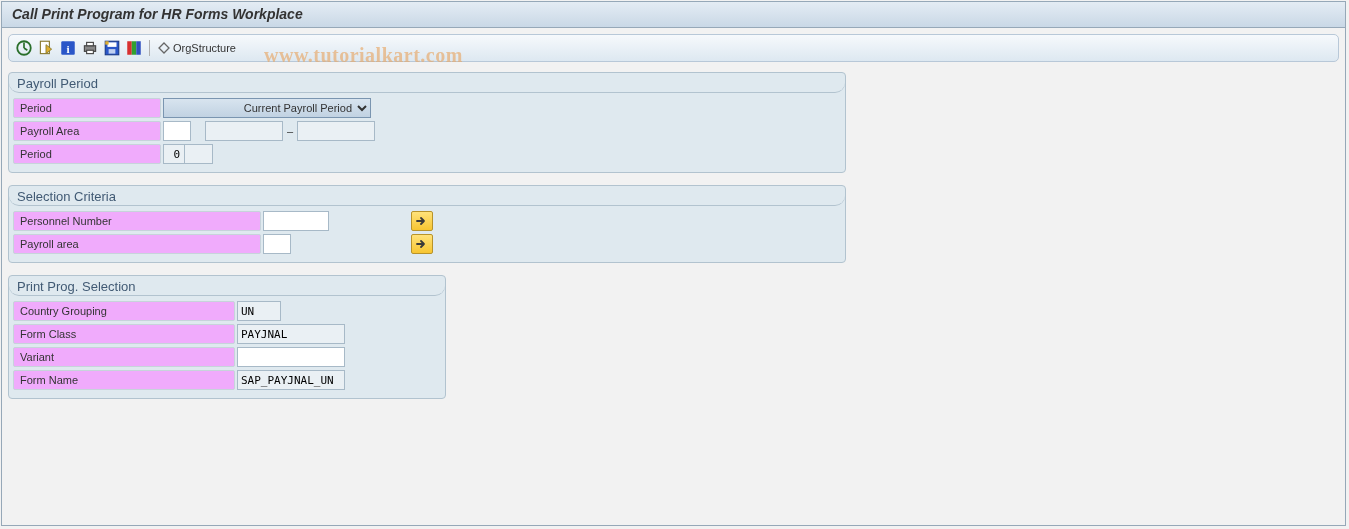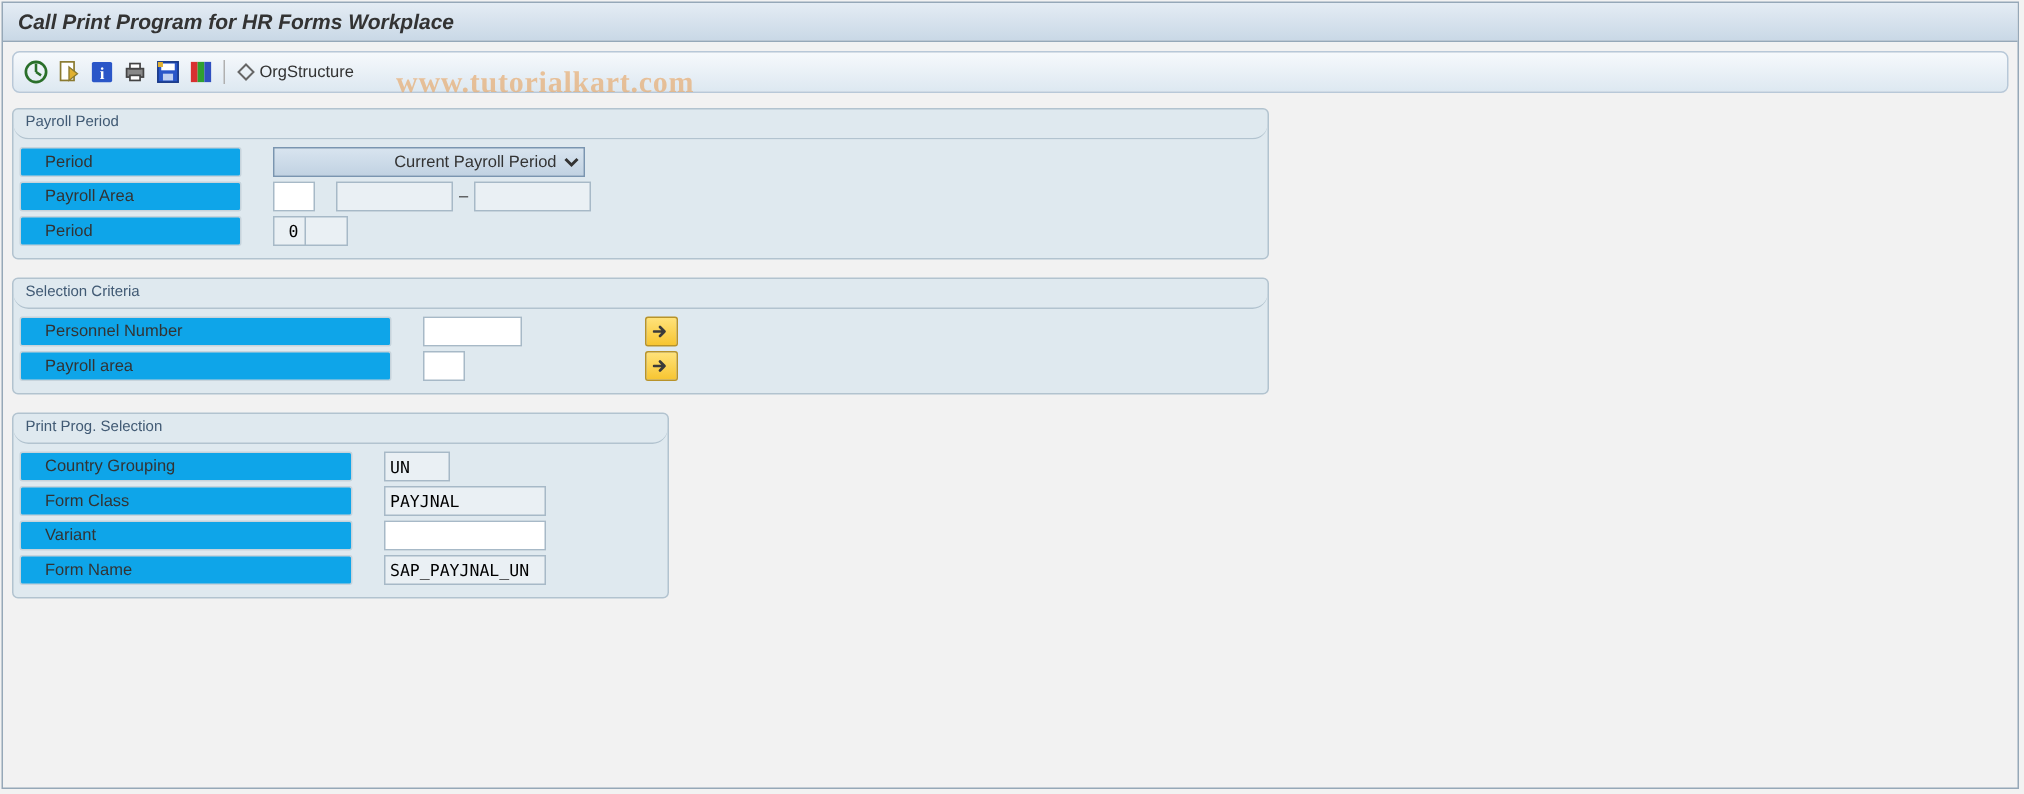--- a/index.html
+++ b/index.html
@@ -81,44 +81,44 @@
     background: #dfe9ef;
     border: 1px solid #b2c3cf;
     border-radius: 4px;
     margin-bottom: 12px;
     padding-bottom: 6px;
   }
   .group-title {
     border-bottom: 1px solid #b2c3cf;
     padding: 3px 8px;
     color: #415a74;
-    font-size: 10px;
+    font-size: 13px;
     height: 20px;
     border-radius: 10px;
   }
   .group-body {
     padding: 4px 4px 0 4px;
   }
   .row {
     display: flex;
     align-items: center;
     height: 22px;
     margin-bottom: 1px;
   }
   .label-cell {
-    background: #0ea5e9;
+    background: #f0abfc;
     border: 1px solid #c7d3db;
     border-radius: 2px;
     height: 20px;
-    padding: 0 16px;
+    padding: 0 6px;
     display: flex;
     align-items: center;
     color: #333;
     font-size: 11px;
-    margin-right: 21px;
+    margin-right: 2px;
   }
   .lbl-w1 { width: 148px; } 
   .lbl-w2 { width: 248px; } 
   .lbl-w3 { width: 222px; } 
   input.text, .display-field {
     height: 20px;
     border: 1px solid #a7b9c7;
     background: #fff;
     padding: 0 3px;
     font-size: 11px;

